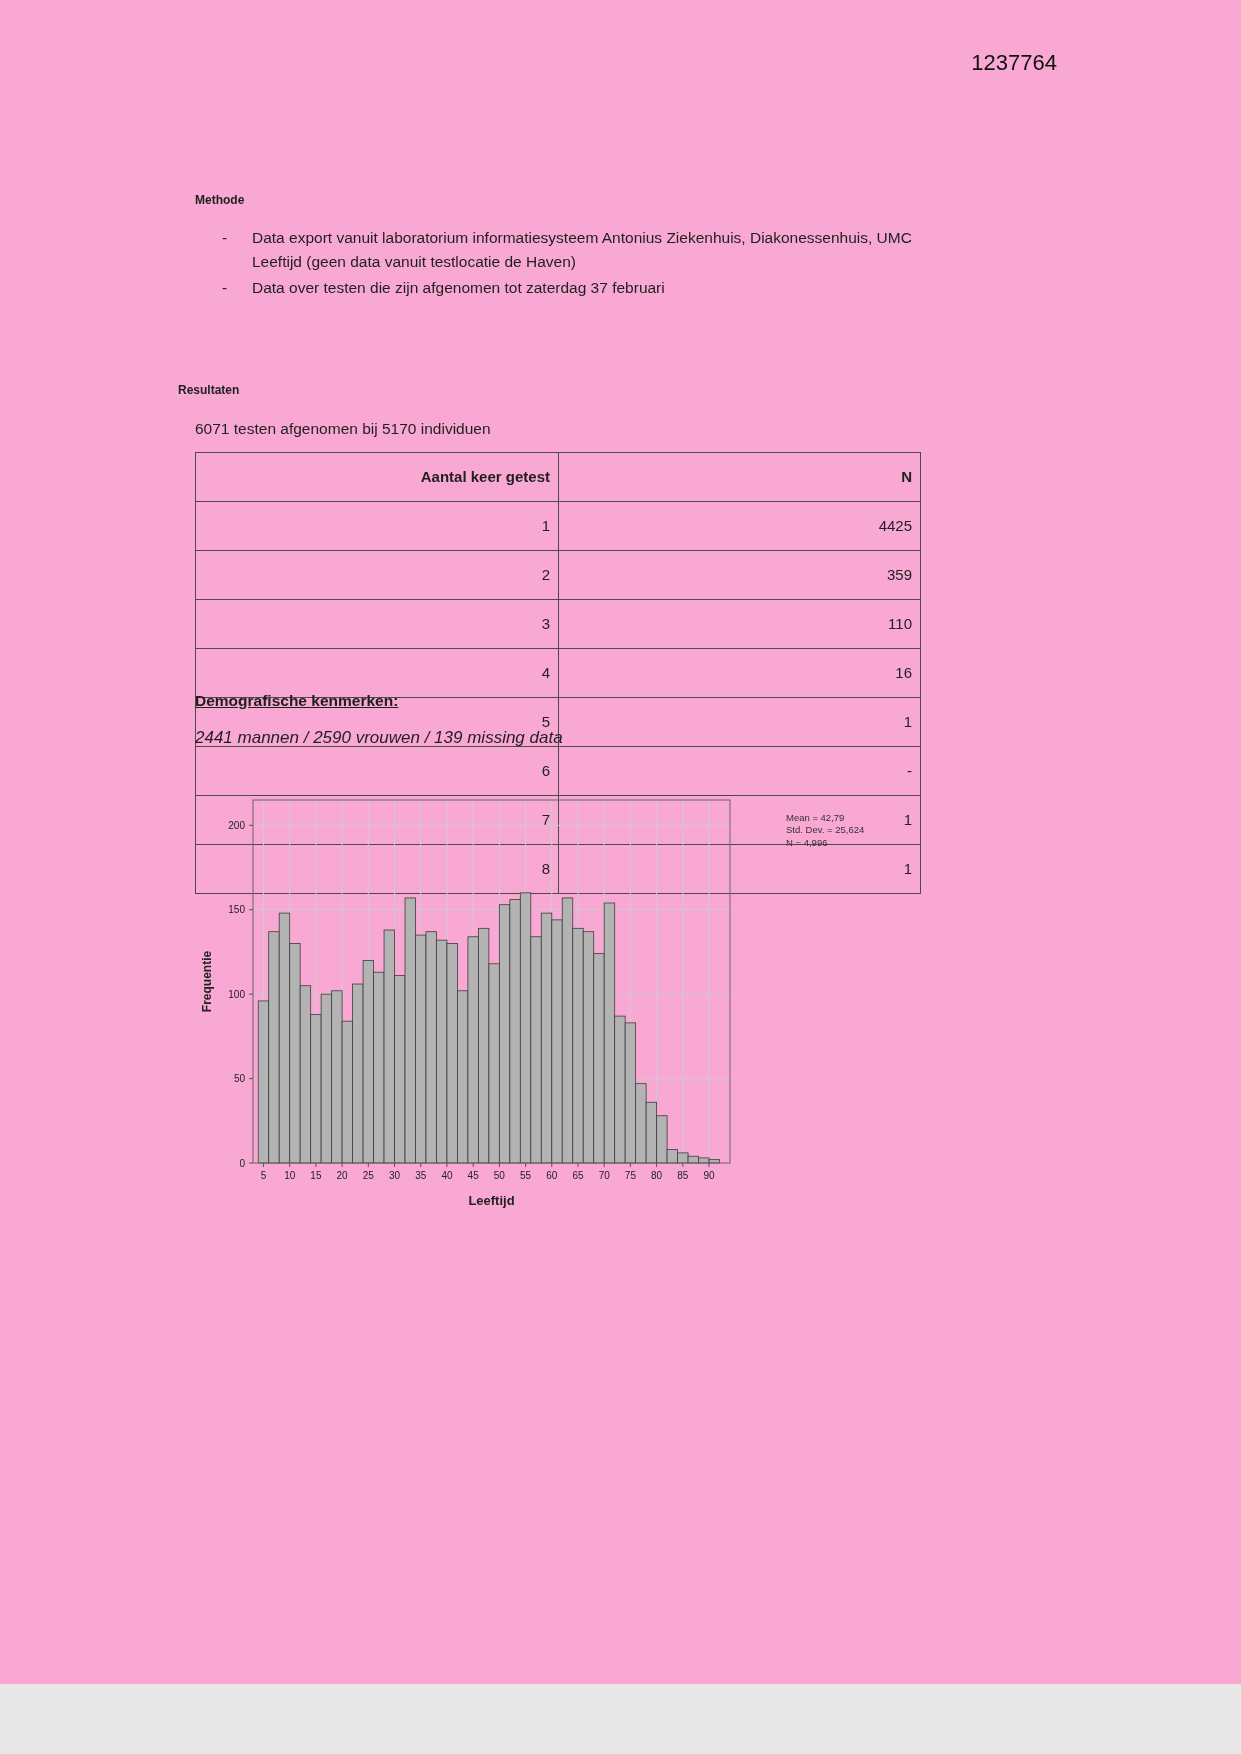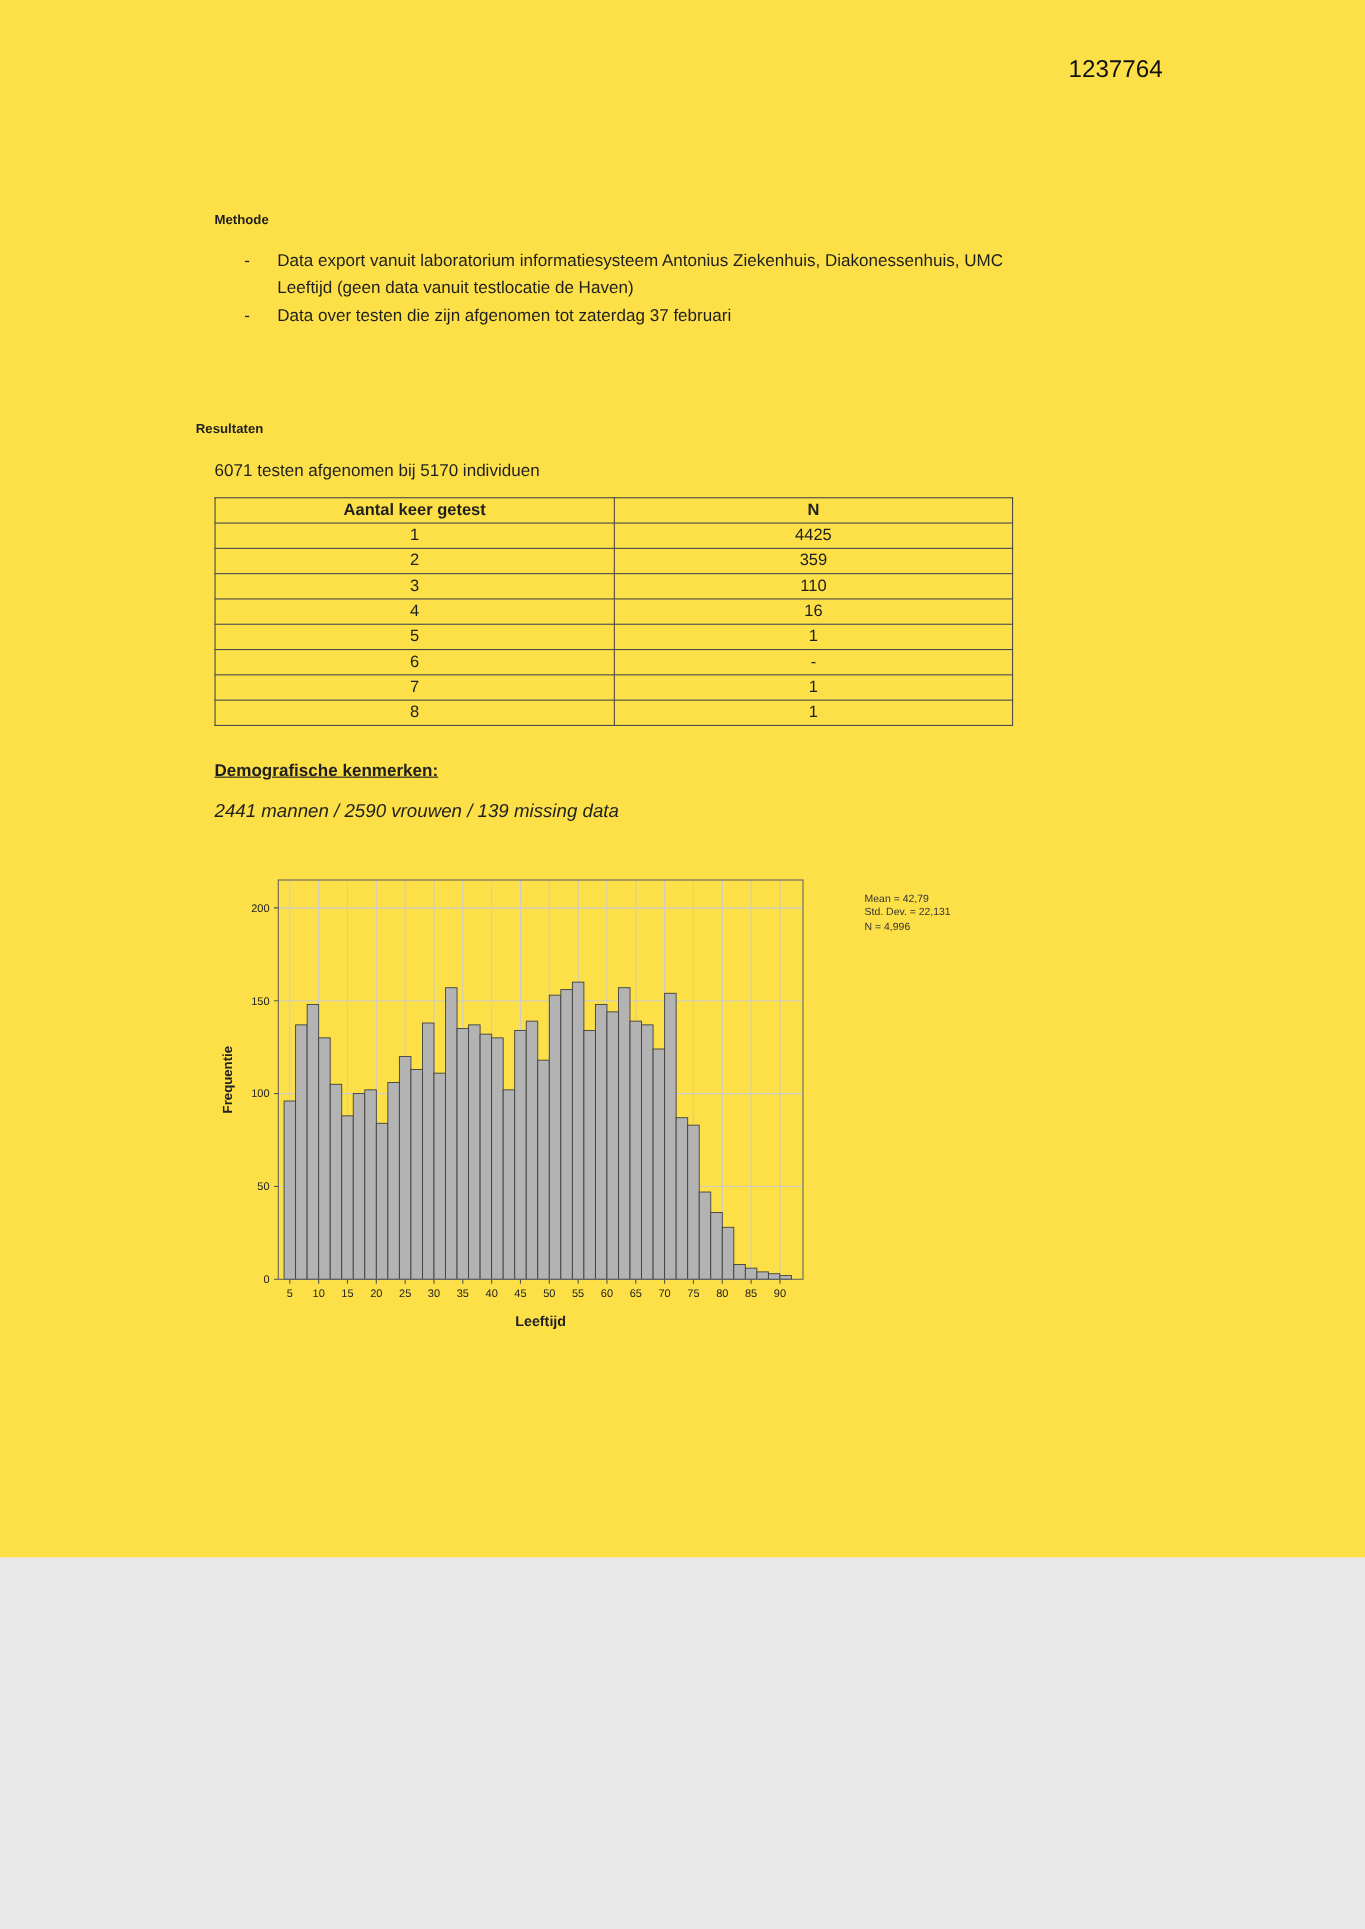--- a/index.html
+++ b/index.html
@@ -1,19 +1,19 @@
 <!DOCTYPE html>
 <html><head>
 <meta charset="utf-8">
 <style>
   html,body { margin:0; padding:0; background:#e8e8e8; }
   .page {
     position:relative;
-    width:1241px; height:1416px;
-    background:#fde047;
+    width:1241px; height:1684px;
+    background:#f9a8d4;
     font-family:"Liberation Sans", sans-serif;
     color:#1f1f1f;
     margin:0 auto;
     overflow:hidden;
   }
   .page-number {
     position:absolute; top:50px; right:184px;
     font-size:22px; color:#111;
   }
   .h-bold { font-weight:bold; font-size:12px; }
@@ -24,22 +24,22 @@
   .bullet .btext { width:660px; }
   .resultaten-heading { position:absolute; top:383px; left:178px;text-align:center; }
   .resultaten-intro { position:absolute; top:420px; left:195px; font-size:15.5px; }
   table.tests {
     position:absolute; top:452px; left:195px;
     width:726px; border-collapse:collapse;
     font-size:15px;
   }
   table.tests th, table.tests td {
     border:1px solid #4a4a4a;
-    text-align:center;
-    padding:0 8px;
+    text-align:right;
+    padding:13px 8px;
     height:22px; line-height:22px;
     font-weight:normal;
   }
   table.tests th { font-weight:bold; }
   table.tests col.c1 { width:363px; }
   .demografie-heading { position:absolute; top:692px; left:195px; text-decoration:underline; font-size:15.5px; }
   .demografie-text { position:absolute; top:728px; left:195px; font-size:17px;font-style:italic; }
   .chart-wrap { position:absolute; top:790px; left:195px; width:640px; height:430px; }
   .chart-annotation {
     position:absolute; top:22px; left:548px;
@@ -237,18 +237,18 @@
         <text x="461.6153846153846" y="389" text-anchor="middle" font-size="10" fill="#222">80</text>
         <line x1="487.8241758241758" x2="487.8241758241758" y1="373" y2="377" stroke="#555"></line>
         <text x="487.8241758241758" y="389" text-anchor="middle" font-size="10" fill="#222">85</text>
         <line x1="514.032967032967" x2="514.032967032967" y1="373" y2="377" stroke="#555"></line>
         <text x="514.032967032967" y="389" text-anchor="middle" font-size="10" fill="#222">90</text>
         <text x="16" y="191.5" font-size="12" font-weight="bold" fill="#222" text-anchor="middle" transform="rotate(-90 16 191.5)">Frequentie</text>
         <text x="296.5" y="415" font-size="13" font-weight="bold" fill="#222" text-anchor="middle">Leeftijd</text>
       </svg>
     <div class="chart-annotation">
       <div>Mean = 42,79</div>
-      <div>Std. Dev. = 22,131</div>
+      <div>Std. Dev. = 25,624</div>
       <div>N = 4,996</div>
     </div>
   </div>
 
 </div>
 
 </body></html>

